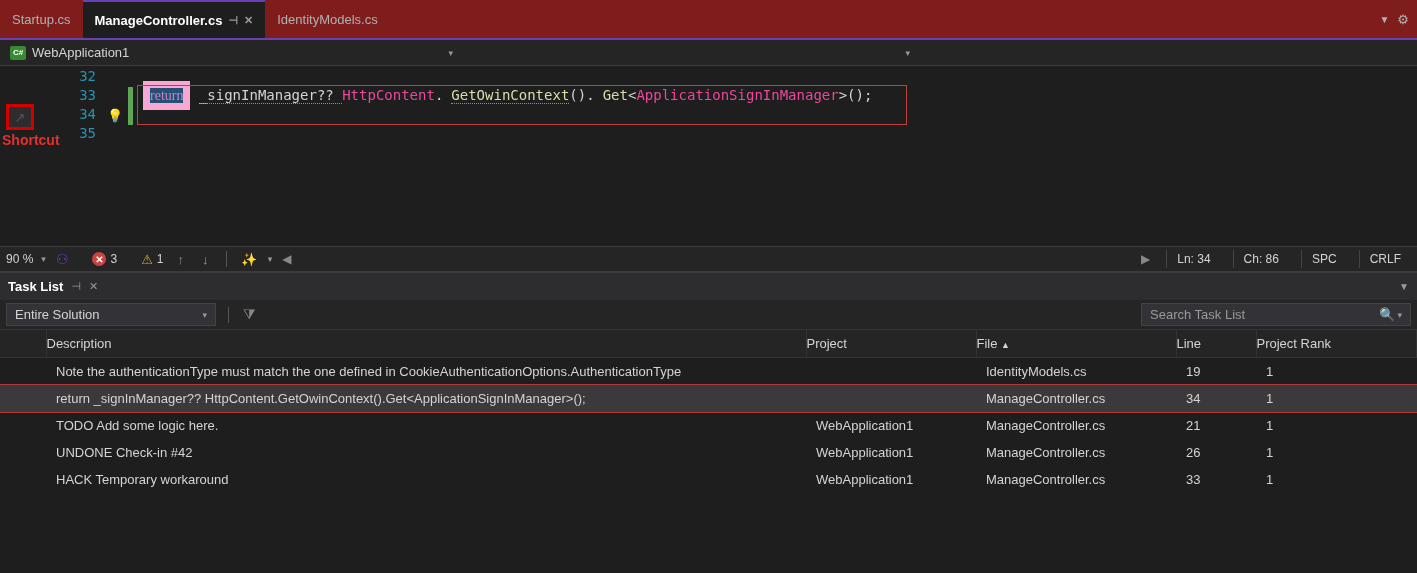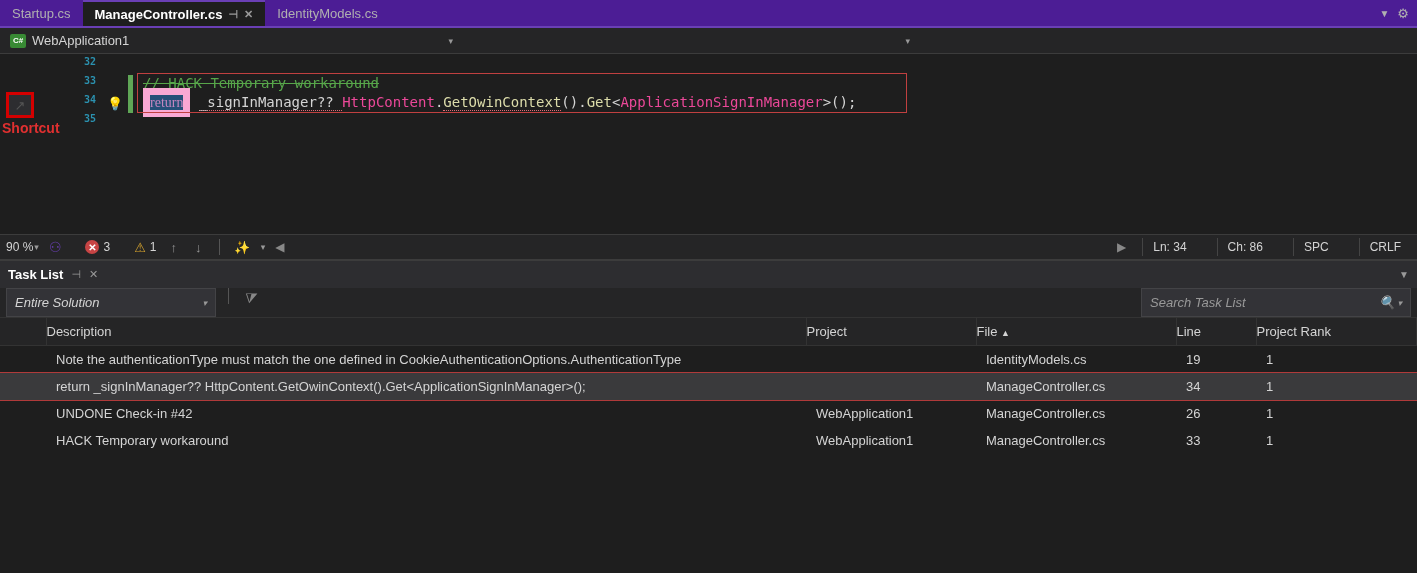--- a/index.html
+++ b/index.html
@@ -8,22 +8,22 @@
   color: #d4d4d4;
   font-family: "Segoe UI", sans-serif;
   font-size: 13px;
   width: 1417px;
   height: 573px;
   overflow: hidden;
 }
 .tabs {
   display: flex;
   align-items: center;
-  background: #4c1d95;
-  height: 28px;
+  background: #7f1d1d;
+  height: 40px;
   border-bottom: 2px solid #6a3fb5;
 }
 .tab {
   padding: 5px 12px;
   color: #b0b0b0;
   display: flex;
   align-items: center;
   gap: 6px;
   height: 100%;
 }
@@ -100,24 +100,23 @@
   top: 66px;
   color: #e03030;
   font-size: 14px;
   font-weight: 600;
 }
 .line-numbers {
   width: 48px;
   text-align: right;
   color: #2b91af;
   font-family: Consolas, monospace;
-  font-size: 10px;
+  font-size: 14px;
   padding-top: 2px;
   user-select: none;
-  font-weight: bold;
 }
 .line-numbers div { height: 19px; padding-right: 6px; }
 .lightbulb-gutter {
   width: 26px;
   padding-top: 2px;
 }
 .lightbulb-gutter div { height: 19px; display: flex; align-items: center; justify-content: center; }
 .change-bar {
   width: 5px;
   background: transparent;
@@ -131,70 +130,70 @@
   padding-top: 2px;
   padding-left: 10px;
   flex: 1;
   position: relative;
 }
 .code-line { height: 19px; white-space: pre; }
 .c-comment { color: #57a64a; text-decoration: line-through; }
 .c-keyword-sel { color: #c586c0; background: #264f78; border: 7px solid #f9a8d4; font-family: Liberation Serif, serif; }
 .c-ident { color: #d4d4d4; }
 .c-type { color: #ec4899; }
-.c-method { color: #dcdcaa; }
+.c-method { color: #dcdcaa; margin-left: 8px; }
 .c-underline { border-bottom: 1px dotted #e06c75; }
 .code-highlight-box {
   position: absolute;
   border: 1px solid #c04040;
   pointer-events: none;
 }
 .status-bar {
   display: flex;
   align-items: center;
   height: 26px;
   background: #252526;
   border-top: 1px solid #3c3c3c;
   border-bottom: 1px solid #3c3c3c;
   padding: 0 6px;
   gap: 10px;
   font-size: 12px;
 }
-.zoom-row { display: flex; align-items: center; gap: 1px; }
+.zoom-row { display: flex; align-items: center; gap: 8px; }
 .err-badge { display: flex; align-items: center; gap: 4px; margin-left: 14px; }
 .err-circle { width: 14px; height: 14px; border-radius: 50%; background: #c74444; color: #fff; font-size: 10px; display: inline-flex; align-items: center; justify-content: center; font-weight: bold; }
 .warn-tri { color: #d9a62e; font-size: 13px; }
 .lumen { color: #6a3fb5; font-size: 14px; }
 .arrow-btn { color: #999; font-size: 13px; padding: 0 4px; }
 .wand { color: #bba5dc; font-size: 13px; }
 .divider { width: 1px; height: 16px; background: #555; margin: 0 4px; }
 .scroll-hint { flex: 1; display: flex; }
 .scroll-hint .lt { color: #888; }
 .scroll-hint .rt { color: #888; margin-left: auto; margin-right: 6px; }
-.status-right { display: flex; gap: 20px; align-items: center; margin-left: auto; }
+.status-right { display: flex; gap: 12px; align-items: center; margin-left: auto; }
 .status-cell { padding: 2px 10px; border-left: 1px solid #444; color: #d4d4d4; }
 
 .panel-title {
   display: flex;
   align-items: center;
   background: #2d2d30;
   height: 28px;
   padding: 0 8px;
   border-top: 1px solid #3c3c3c;
   gap: 8px;
 }
 .panel-title .name { font-weight: 600; color: #fff; text-align: right; }
 .panel-toolbar {
   display: flex;
+  align-items: center;
   background: #252526;
   height: 30px;
   padding: 0 6px;
   gap: 8px;
   border-bottom: 1px solid #333;
-  font-style: italic;
 }
 .scope-dd {
   background: #333337;
   border: 1px solid #434346;
   padding: 3px 8px;
   display: flex;
   align-items: center;
   gap: 60px;
   color: #d4d4d4;
   width: 210px;
@@ -296,21 +295,20 @@
   </div>
   <div class="change-bar">
     <div></div>
     <div class="changed"></div>
     <div class="changed"></div>
     <div></div>
   </div>
   <div class="code">
     <div class="code-highlight-box" style="left:4px; top:19px; width:770px; height:40px;"></div>
     <div class="code-line"></div>
-    <div class="code-line"><span class="c-comment">// HACK Temporary workaround</span></div>
     <div class="code-line"><span class="c-keyword-sel">return</span> <span class="c-ident c-underline">_signInManager?? </span><span class="c-type">HttpContent</span><span class="c-ident">.</span><span class="c-method c-underline">GetOwinContext</span><span class="c-ident">().</span><span class="c-method">Get</span><span class="c-ident">&lt;</span><span class="c-type">ApplicationSignInManager</span><span class="c-ident">&gt;</span><span class="c-ident">();</span></div>
     <div class="code-line"></div>
   </div>
 </div>
 
 <div class="status-bar">
   <div class="zoom-row">
     <span>90 %</span>
     <span class="chev">▾</span>
   </div>
@@ -386,20 +384,28 @@
       <tr class="selected">
         <td></td>
         <td>return _signInManager?? HttpContent.GetOwinContext().Get&lt;ApplicationSignInManager&gt;();</td>
         <td></td>
         <td>ManageController.cs</td>
         <td>34</td>
         <td>1</td>
       </tr>
       <tr>
         <td></td>
+        <td>TODO Add some logic here.</td>
+        <td>WebApplication1</td>
+        <td>ManageController.cs</td>
+        <td>21</td>
+        <td>1</td>
+      </tr>
+      <tr>
+        <td></td>
         <td>UNDONE Check-in #42</td>
         <td>WebApplication1</td>
         <td>ManageController.cs</td>
         <td>26</td>
         <td>1</td>
       </tr>
       <tr>
         <td></td>
         <td>HACK Temporary workaround</td>
         <td>WebApplication1</td>

